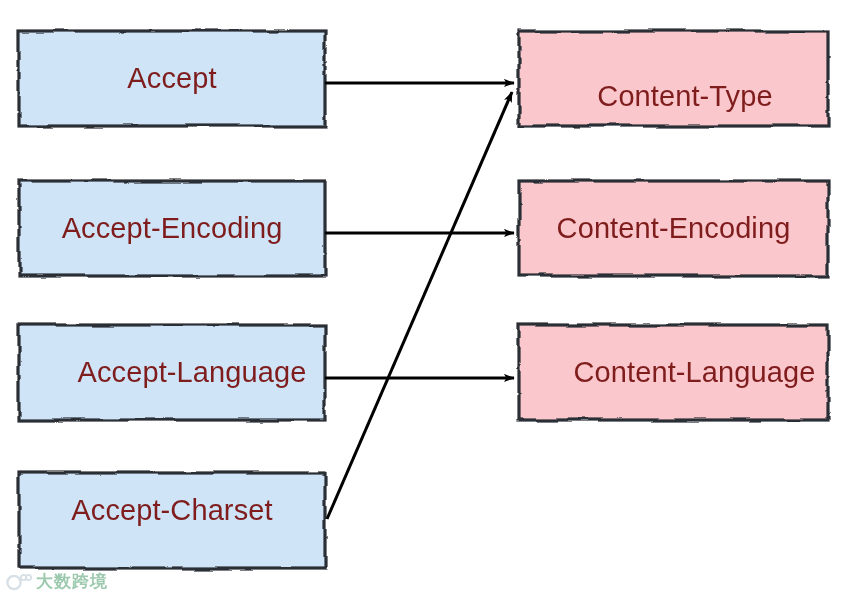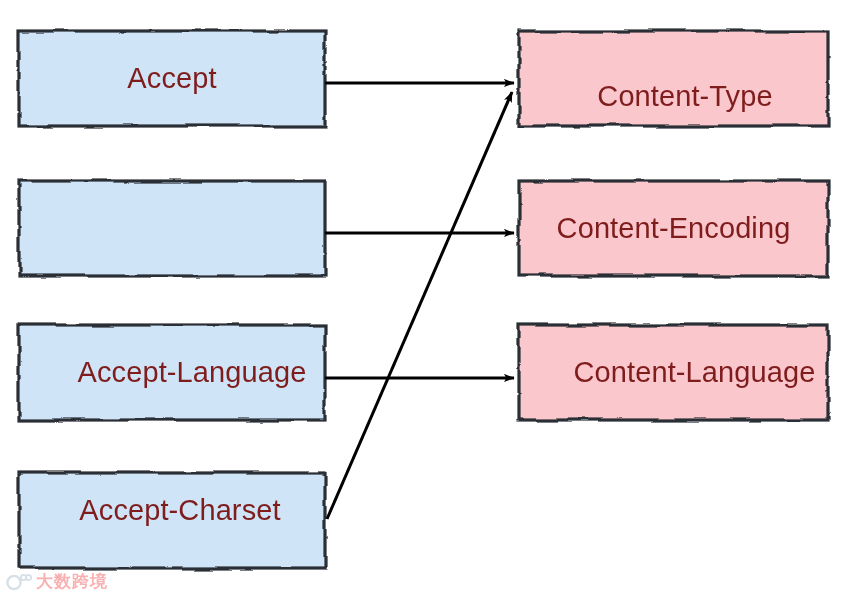--- a/index.html
+++ b/index.html
@@ -40,21 +40,21 @@
     top: 570px;
     display: flex;
     align-items: center;
     gap: 4px;
     opacity: 0.42;
   }
   .watermark-text {
     font-family: "DejaVu Sans", sans-serif;
     font-size: 17px;
     font-weight: bold;
-    color: #ef4444;
+    color: #15803d;
     letter-spacing: 1px;
   }
 </style>
 </head>
 <body>
 
 <div id="canvas">
 
   <svg class="svg-layer" viewBox="0 0 850 600">
     <defs>
@@ -82,22 +82,23 @@
 
     <g>
       <line x1="325" y1="83" x2="514" y2="83" stroke="#000000" stroke-width="3" marker-end="url(#arrowhead)"></line>
       <line x1="325" y1="233" x2="514" y2="233" stroke="#000000" stroke-width="3" marker-end="url(#arrowhead)"></line>
       <line x1="325" y1="378" x2="514" y2="378" stroke="#000000" stroke-width="3" marker-end="url(#arrowhead)"></line>
       <line x1="327" y1="519" x2="512" y2="92" stroke="#000000" stroke-width="3" marker-end="url(#arrowhead)"></line>
     </g>
   </svg>
 
   <div class="node-label" style="left:19px; top:31px; width:306px; height:95px;">Accept</div>
+  <div class="node-label" style="left:19px; top:181px; width:306px; height:95px;">Accept-Encoding</div>
   <div class="node-label" style="left:19px; top:325px; width:306px; height:95px;margin-left:20px;">Accept-Language</div>
-  <div class="node-label" style="left:19px; top:473px; width:306px; height:75px;padding-left:8px;">Accept-Charset</div>
+  <div class="node-label" style="left:19px; top:473px; width:306px; height:75px;">Accept-Charset</div>
 
   <div class="node-label" style="left:519px; top:49px; width:284px; height:95px;padding-left:24px;">Content-Type</div>
   <div class="node-label" style="left:519px; top:181px; width:309px; height:95px;">Content-Encoding</div>
   <div class="node-label" style="left:540px; top:325px; width:309px; height:95px;">Content-Language</div>
 
   <div class="watermark">
     <svg width="26" height="20" viewBox="0 0 26 20">
       <circle cx="8" cy="10.5" r="6.6" fill="none" stroke="#9fb6c6" stroke-width="2.4"></circle>
       <circle cx="17.5" cy="5.5" r="2.6" fill="none" stroke="#9fb6c6" stroke-width="1.8"></circle>
       <circle cx="22.6" cy="5.5" r="2.6" fill="none" stroke="#9fb6c6" stroke-width="1.8"></circle>

